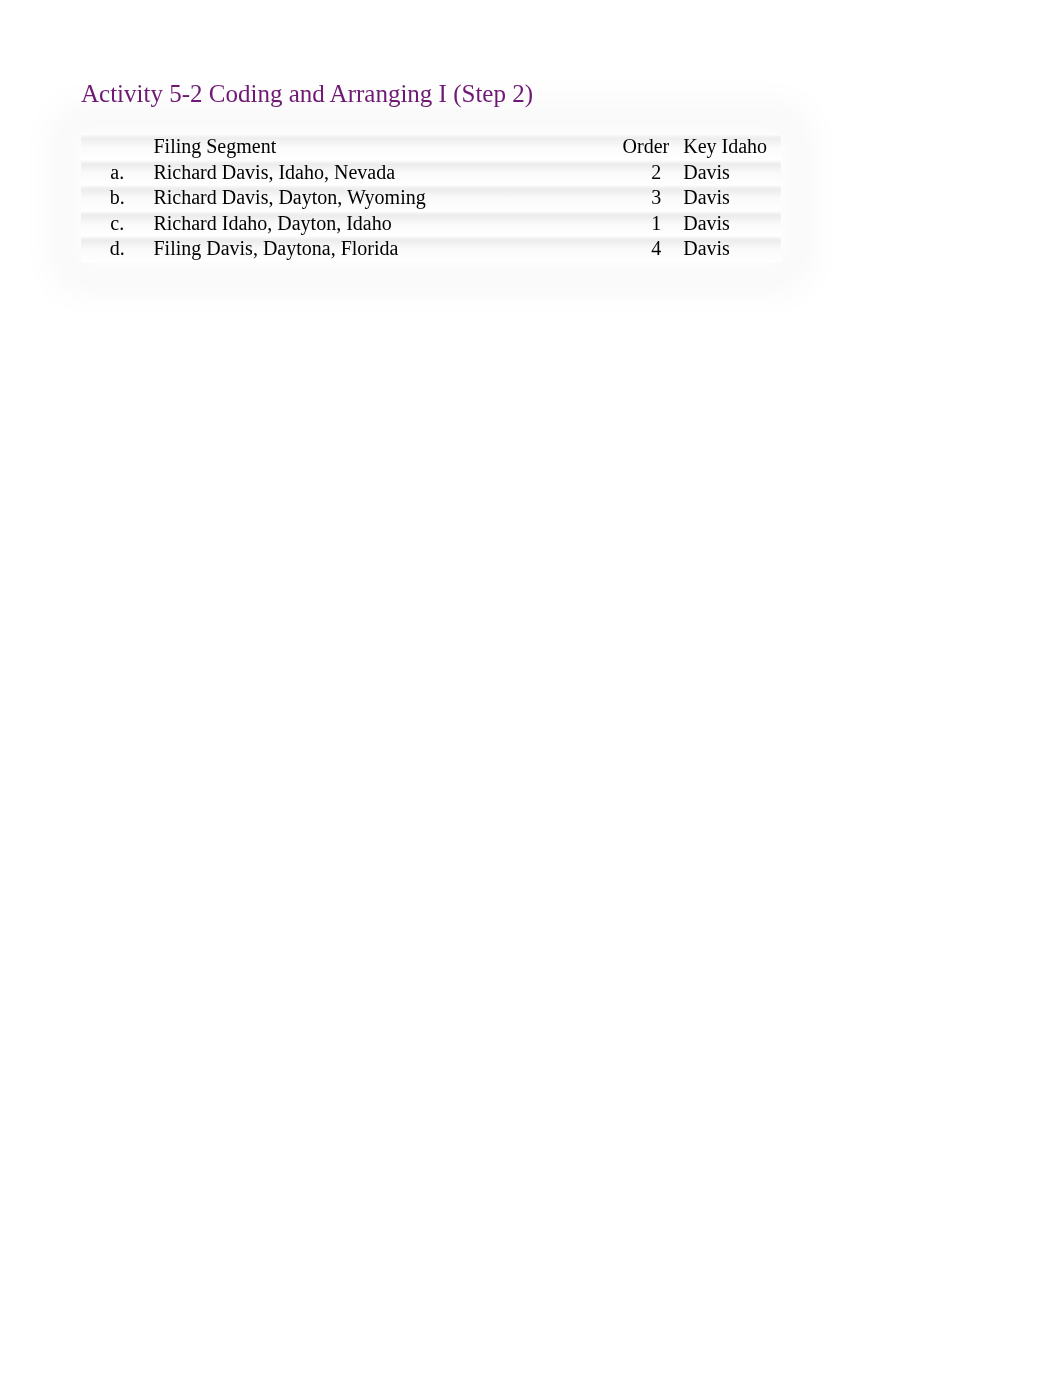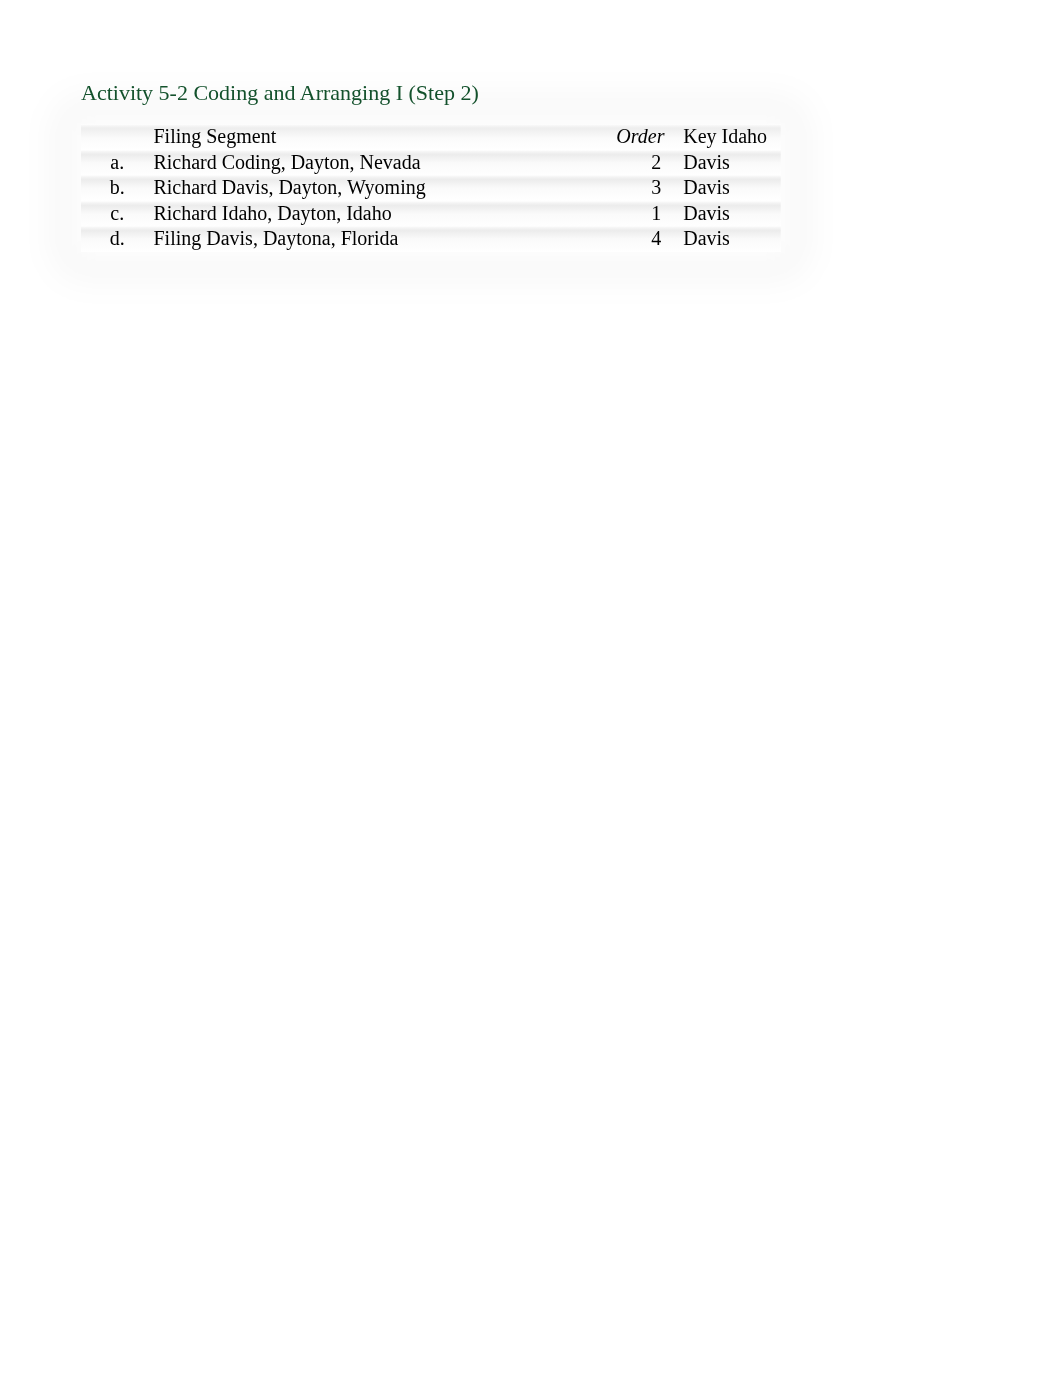--- a/index.html
+++ b/index.html
@@ -10,23 +10,23 @@
       background: #ffffff;
       width: 1062px;
       height: 1377px;
       color: #000000;
     }
     .page {
       padding-top: 80px;
       padding-left: 81px;
     }
     .title {
-      color: #14532d;
-      font-size: 22px;
-      margin-bottom: 18px;
+      color: #701a75;
+      font-size: 25px;
+      margin-bottom: 26px;
       font-weight: normal;
     }
     .table-wrap {
       position: relative;
       width: 700px;
       border-radius: 2px;
       margin-top: 16px;
     }
     .table-wrap::before {
       content: "";
@@ -64,24 +64,23 @@
     .col-order {
       width: 50px;
       text-align: right;
       padding-right: 8px;
     }
     .col-key {
       width: 100px;
       padding-left: 14px;
     }
     thead .col-order {
-      text-align: center;
+      text-align: right;
       padding-right: 0;
       padding-left: 0;
-      font-style: italic;
     }
     thead .col-key {
       padding-left: 14px;
     }
     tbody tr {
       background-image: linear-gradient(to bottom,
         #ffffff 0%, #f6f6f6 6%, #f0f0f0 12%, #ececec 18%,
         #fafafa 50%, #ffffff 100%);
     }
     thead tr {
@@ -102,21 +101,21 @@
         <tr>
           <th class="col-letter"></th>
           <th class="col-segment">Filing Segment</th>
           <th class="col-order">Order</th>
           <th class="col-key">Key Idaho</th>
         </tr>
       </thead>
       <tbody>
         <tr>
           <td class="col-letter">a.</td>
-          <td class="col-segment">Richard Coding, Dayton, Nevada</td>
+          <td class="col-segment">Richard Davis, Idaho, Nevada</td>
           <td class="col-order">2</td>
           <td class="col-key">Davis</td>
         </tr>
         <tr>
           <td class="col-letter">b.</td>
           <td class="col-segment">Richard Davis, Dayton, Wyoming</td>
           <td class="col-order">3</td>
           <td class="col-key">Davis</td>
         </tr>
         <tr>

